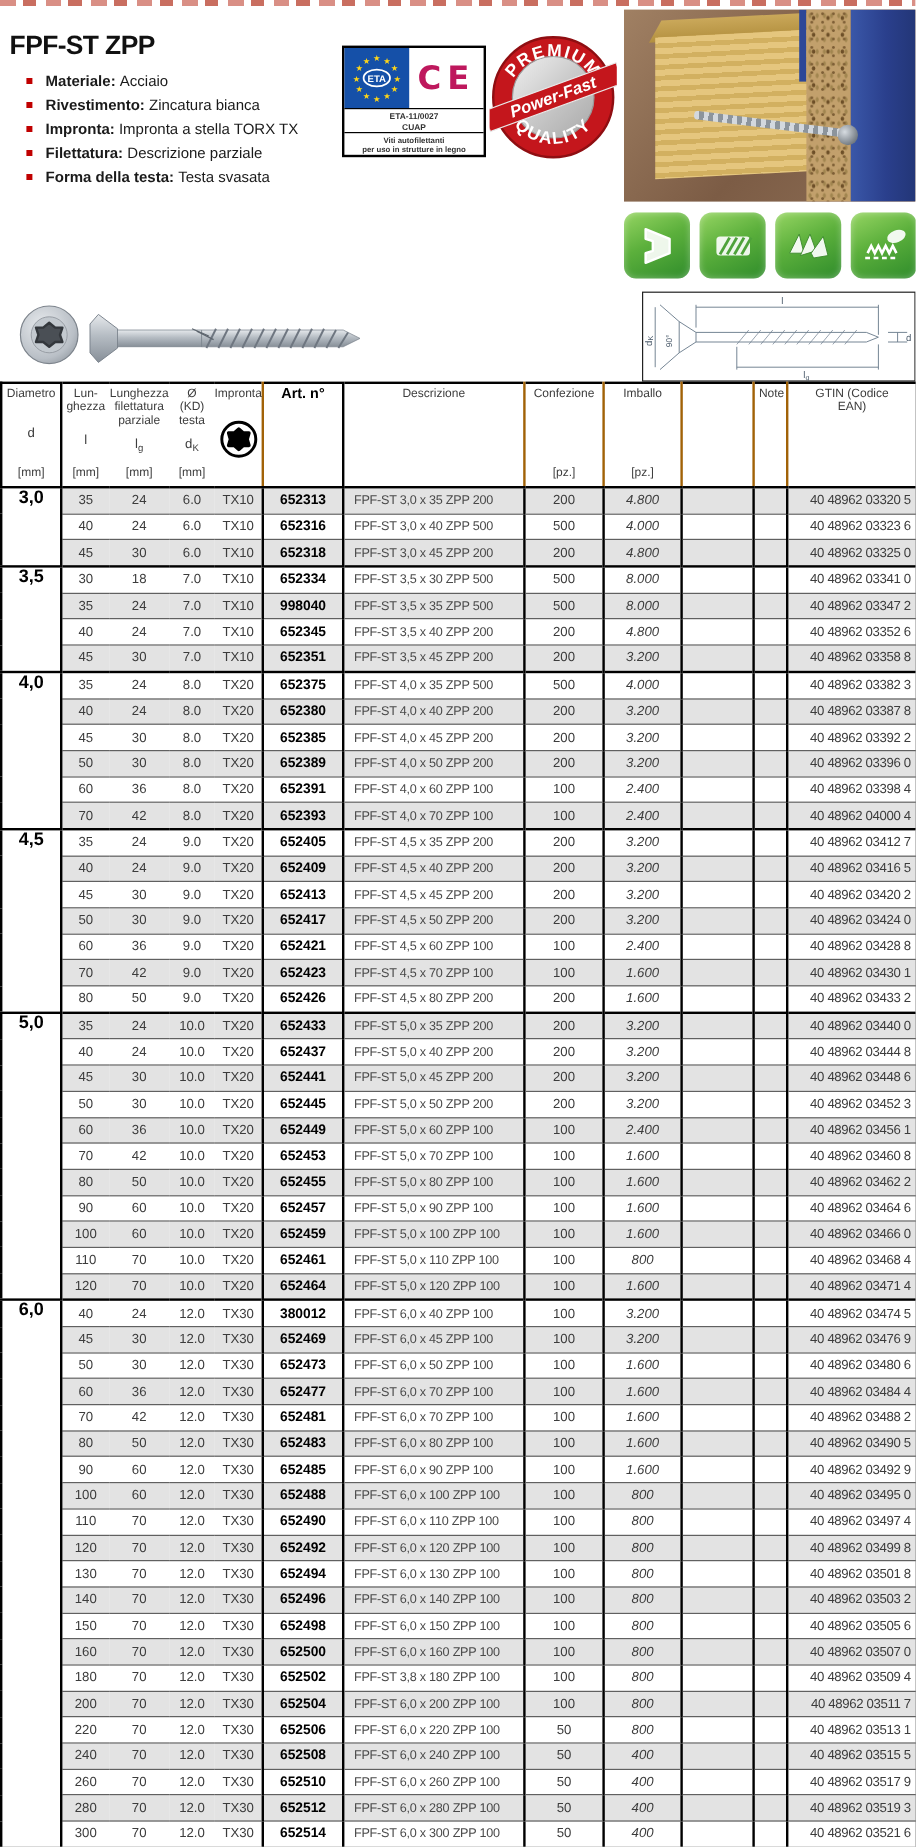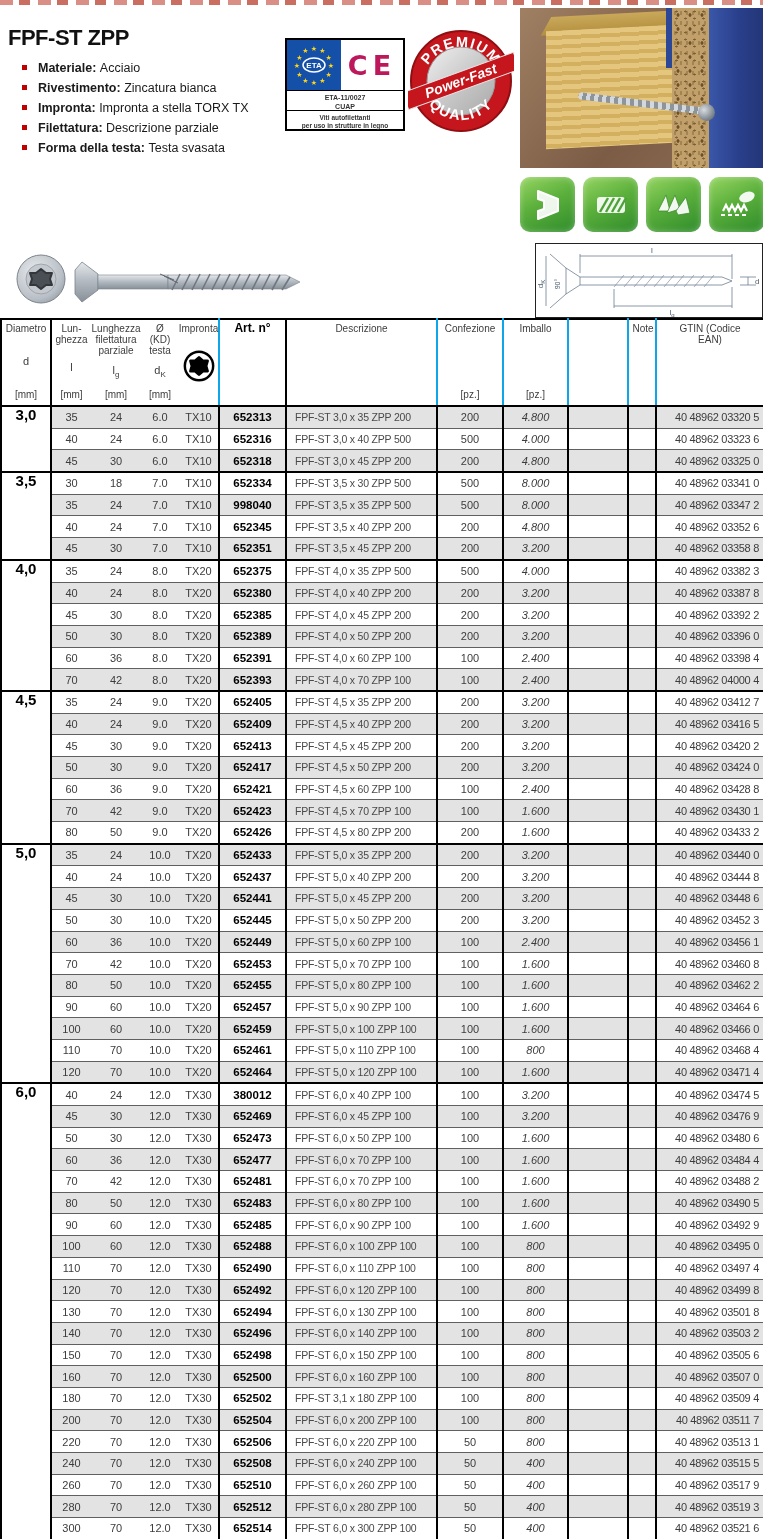--- a/index.html
+++ b/index.html
@@ -66,21 +66,21 @@
   tr.shade td{background:#e3e3e3;}
   tr.sec-start td{border-top:2px solid #000;}
   td.c-diam{background:#fff !important;vertical-align:top;text-align:center;font-size:15px;font-weight:bold;color:#000;padding-top:2px;border-right:2px solid #000;}
   td.c-art{border-left:2px solid #000;border-right:2px solid #000;font-weight:bold;color:#000;font-size:11.5px;}
   td.c-desc{text-align:left;padding-left:8px;color:#4a4a4a;font-size:10.5px;letter-spacing:-0.2px;}
   td.c-conf{border-left:2px solid #000;}
   td.c-imb{border-left:2px solid #000;font-style:italic;}
   td.c-x{border-left:2px solid #000;}
   td.c-note{border-left:2px solid #000;}
   td.c-gtin{border-left:2px solid #000;text-align:right;padding-right:4px;letter-spacing:-0.3px;}
-  th.b-l{border-left:2px solid #0ea5e9;}th.b-r{border-right:2px solid #000;}
+  th.b-l{border-left:2px solid #a16207;}th.b-r{border-right:2px solid #000;}
   sub{font-size:8px;}
 </style>
 </head>
 <body>
 
 <div class="top-band"></div>
 
 <h1 class="title">FPF-ST ZPP</h1>
 
 <ul class="specs">
@@ -982,21 +982,21 @@
         <td class="c-x"></td>
         <td class="c-note"></td>
         <td class="c-gtin">40 48962 03507 0</td>
       </tr>
       <tr class="plain">
         <td class="c-l">180</td>
         <td class="c-lg">70</td>
         <td class="c-dk">12.0</td>
         <td class="c-bit">TX30</td>
         <td class="c-art">652502</td>
-        <td class="c-desc">FPF-ST 3,1 x 180 ZPP 100</td>
+        <td class="c-desc">FPF-ST 3,8 x 180 ZPP 100</td>
         <td class="c-conf">100</td>
         <td class="c-imb">800</td>
         <td class="c-x"></td>
         <td class="c-note"></td>
         <td class="c-gtin">40 48962 03509 4</td>
       </tr>
       <tr class="shade">
         <td class="c-l">200</td>
         <td class="c-lg">70</td>
         <td class="c-dk">12.0</td>

